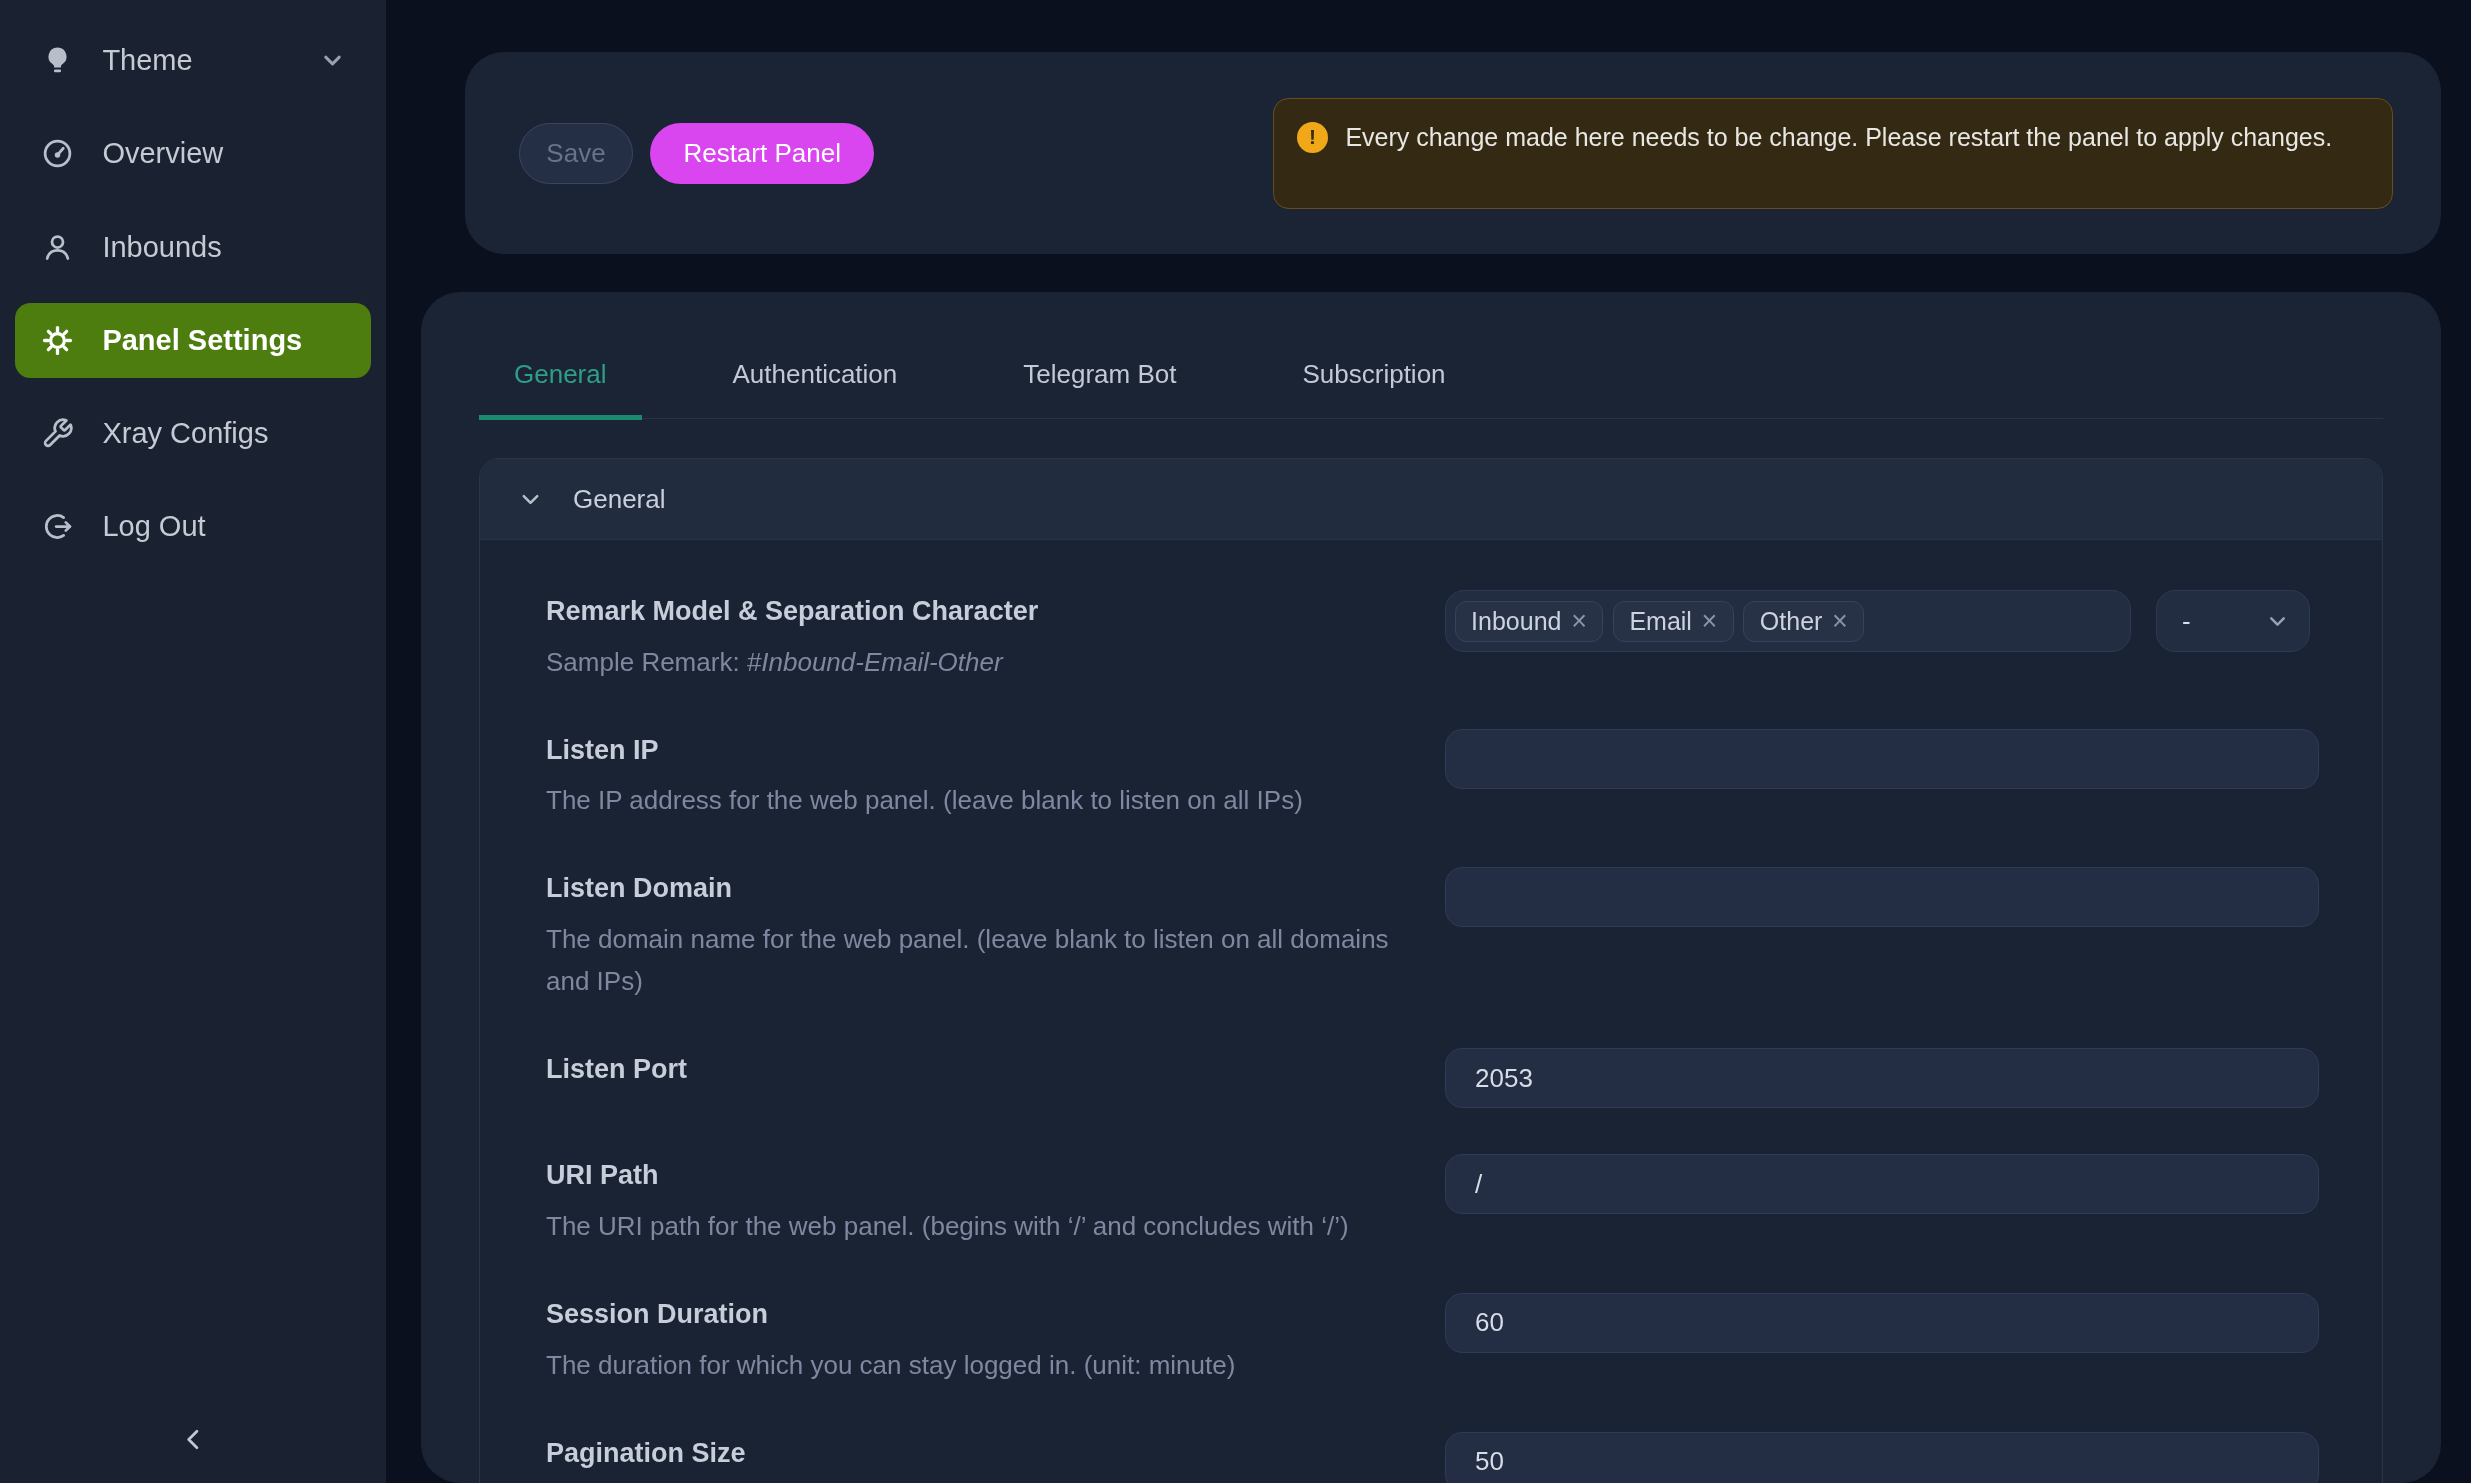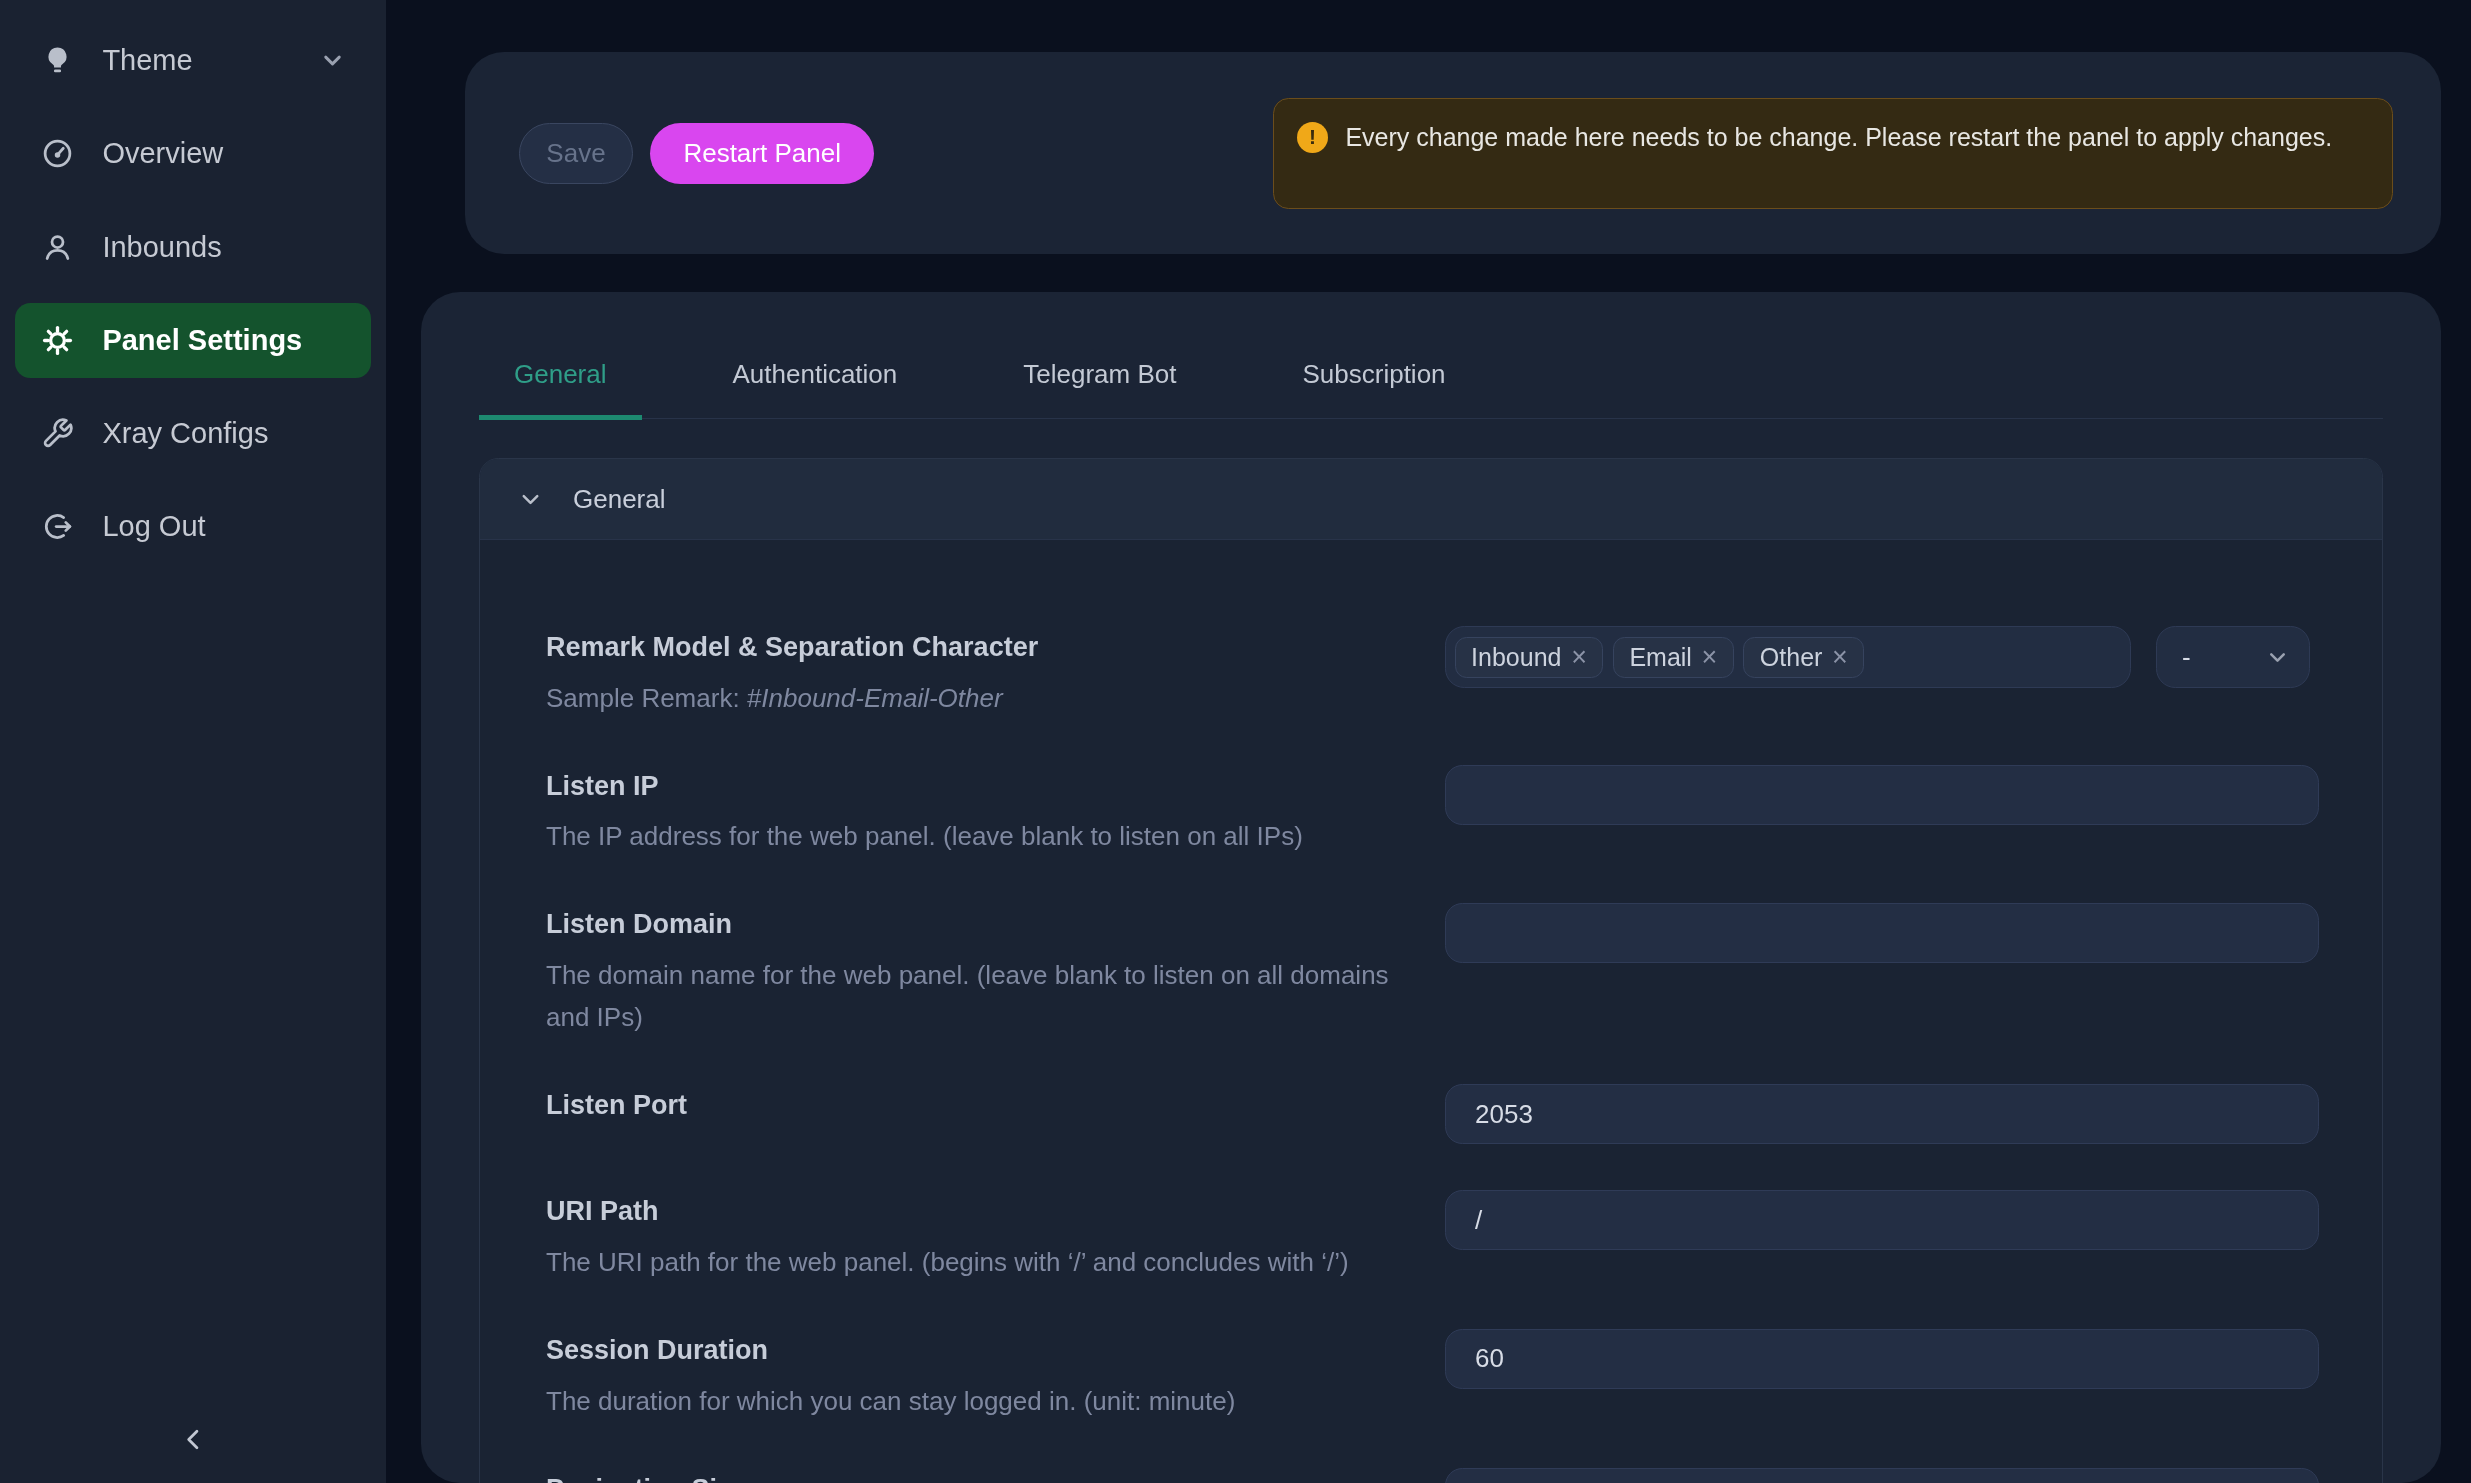--- a/index.html
+++ b/index.html
@@ -15,21 +15,21 @@
   .sidebar {
     width:386px; height:1483px; background:#1a2231; flex:none;
     position:relative; padding-top:23px;
   }
   .side-items { display:flex; flex-direction:column; gap:18.3px; padding:0 15.4px; }
   .side-item {
     height:75px; border-radius:15.4px; display:flex; align-items:center;
     padding:0 25px; gap:27px; color:#c6cad3; font-size:29px; cursor:pointer;
   }
   .side-item .sicon { width:35px; height:35px; flex:none; display:flex; align-items:center; justify-content:center; color:#b9bfca; }
-  .side-item.active { background:#14532d; color:#ffffff; font-weight:600; }
+  .side-item.active { background:#4d7c0f; color:#ffffff; font-weight:600; }
   .side-item.active .sicon { color:#ffffff; }
   .side-item .slabel { flex:1; }
   .side-item .schev { color:#9aa1b0; display:flex; }
   .collapse-btn {
     position:absolute; left:172px; bottom:23px; width:42px; height:42px;
     display:flex; align-items:center; justify-content:center; color:#c2c7d2; cursor:pointer;
   }
 
   
   .main { flex:1; padding:52px 31px 0 35px; }
@@ -78,21 +78,21 @@
     margin-top:39px; border:1.9px solid #2a3549; border-radius:19.3px; background:#1a2333;
   }
   .collapse-head {
     height:81px; background:#212c3e; border-radius:17.4px 17.4px 0 0;
     border-bottom:1.9px solid #283349; display:flex; align-items:center;
     gap:29px; padding:0 37px; color:#c9cfdb; font-size:26px; cursor:pointer;
   }
   .collapse-head .cchev { color:#b9bfca; display:flex; }
   .collapse-body { padding:50px 63px 0 66px; }
 
-  .frow { display:grid; grid-template-columns:1fr 874px; margin-bottom:46px; align-items:start;margin-top:36px; }
+  .frow { display:grid; grid-template-columns:1fr 874px; margin-bottom:46px; align-items:start; }
   .flabel { font-size:27px; font-weight:600; color:#c7cdd9; line-height:42px; }
   .fdesc { font-size:26px; color:#7f88a0; line-height:42px; margin-top:8.7px; max-width:850px; }
   .fdesc .ital { font-style:italic; }
   .finput {
     width:100%; height:60px; border-radius:17.4px; background:#232e44;
     border:1.9px solid #2f3b57; color:#d7dce6; font-size:26px; padding:0 29px;
     font-family:"Liberation Sans", sans-serif; outline:none;
   }
   .remark-controls { display:flex; gap:25px; }
   .multiselect {

